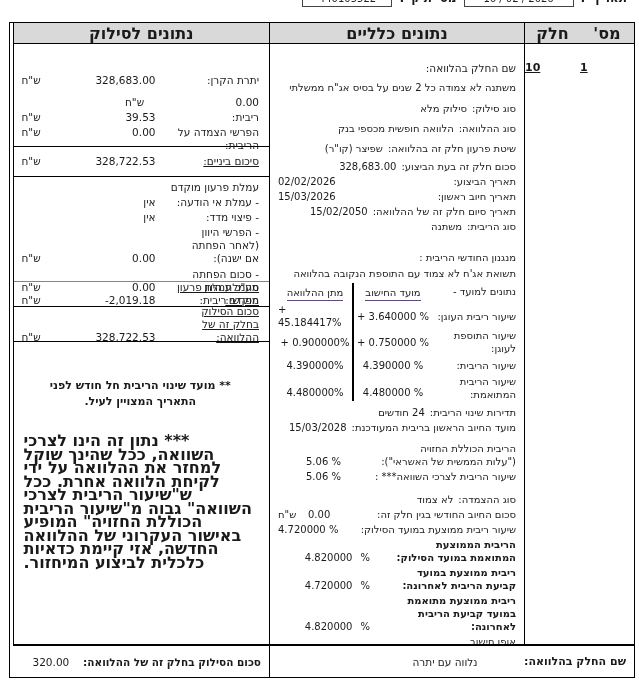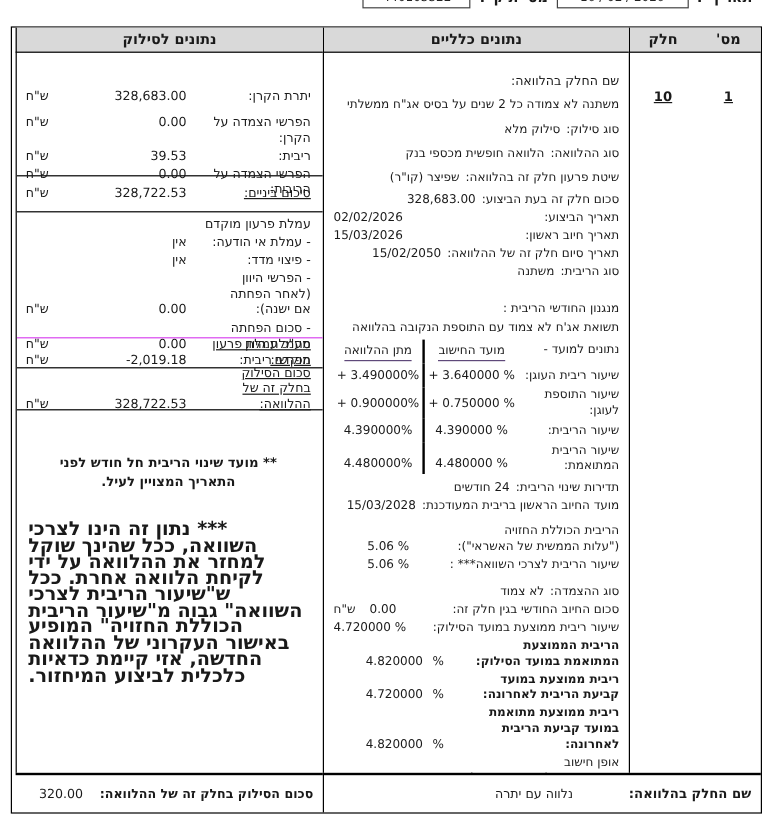--- a/index.html
+++ b/index.html
@@ -12,24 +12,24 @@
   .tophdr .tlabel { font-weight:bold; font-size:12px; line-height:18px; }
   .tophdr .fieldbox { height:18px; border:1px solid #444; background:#fff; font-size:10px;
                       display:flex; align-items:center; justify-content:center; direction:ltr; color:#222; }
   .box-date { width:110px; }
   .box-file { width:90px; }
 
   
   .tbl { position:absolute; left:9px; top:22px; width:626px; height:656px;
          border:1.5px solid #000; display:grid; direction:rtl;
          grid-template-columns:54px 56px 255px 256.5px; grid-template-rows:21px 1fr 33px; }
-  .hcell { background:#d9d9d9; border-bottom:1px solid #000; font-weight:bold; font-size:12px;
+  .hcell { background:#d9d9d9; border-bottom:1px solid #000; font-weight:bold; font-size:16px;
            display:flex; align-items:center; justify-content:center; }
   .bL { border-left:1px solid #000; }
-  .idcell { font-weight:bold; font-size:11px; text-align:center; padding-top:30px;text-decoration:underline; }
+  .idcell { font-weight:bold; font-size:11px; text-align:left; padding-top:17px;text-decoration:underline; }
 
   
   .gcell { padding:18px 8px 4px 8px; font-size:10px; line-height:13px; overflow:hidden; }
   .g-row { display:flex; gap:5px; align-items:baseline; }
   .g-sb  { justify-content:space-between; }
   .mb7 { margin-bottom:7px; } .mb5 { margin-bottom:5px; } .mb3 { margin-bottom:3px; } .mb2 { margin-bottom:2px; }
   .g-name-label { font-size:10.5px; margin-bottom:6px; }
   .g-name-value { margin-bottom:8px; }
   .gap-mech { margin-top:18px; }
   .ltr { direction:ltr; unicode-bidi:embed; }
@@ -155,21 +155,21 @@
           </div>
         <div class="rg">
             <span class="rh">מתן ההלוואה</span>
           </div>
 
         <div class="rl">שיעור ריבית העוגן:</div>
         <div class="rc">
             <span class="ltr">+ 3.640000 %</span>
           </div>
         <div class="rg">
-            <span class="ltr">+ 3.490000%</span>
+            <span class="ltr">+ 45.184417%</span>
           </div>
 
         <div class="rl">שיעור התוספת לעוגן:</div>
         <div class="rc">
             <span class="ltr">+ 0.750000 %</span>
           </div>
         <div class="rg">
             <span class="ltr">+ 0.900000%</span>
           </div>
 
@@ -267,21 +267,20 @@
     </div>
 
     <div class="scell bL">
       <div class="sect s1">
         <div class="sr mb9">
           <span class="lab">יתרת הקרן:</span>
           <span class="val">328,683.00</span>
           <span class="unit">ש"ח</span>
         </div>
         <div class="sr">
-          <span class="lab">הפרשי הצמדה על הקרן:</span>
           <span class="val">0.00</span>
           <span class="unit">ש"ח</span>
         </div>
         <div class="sr">
           <span class="lab">ריבית:</span>
           <span class="val">39.53</span>
           <span class="unit">ש"ח</span>
         </div>
         <div class="sr">
           <span class="lab">הפרשי הצמדה על הריבית:</span>

